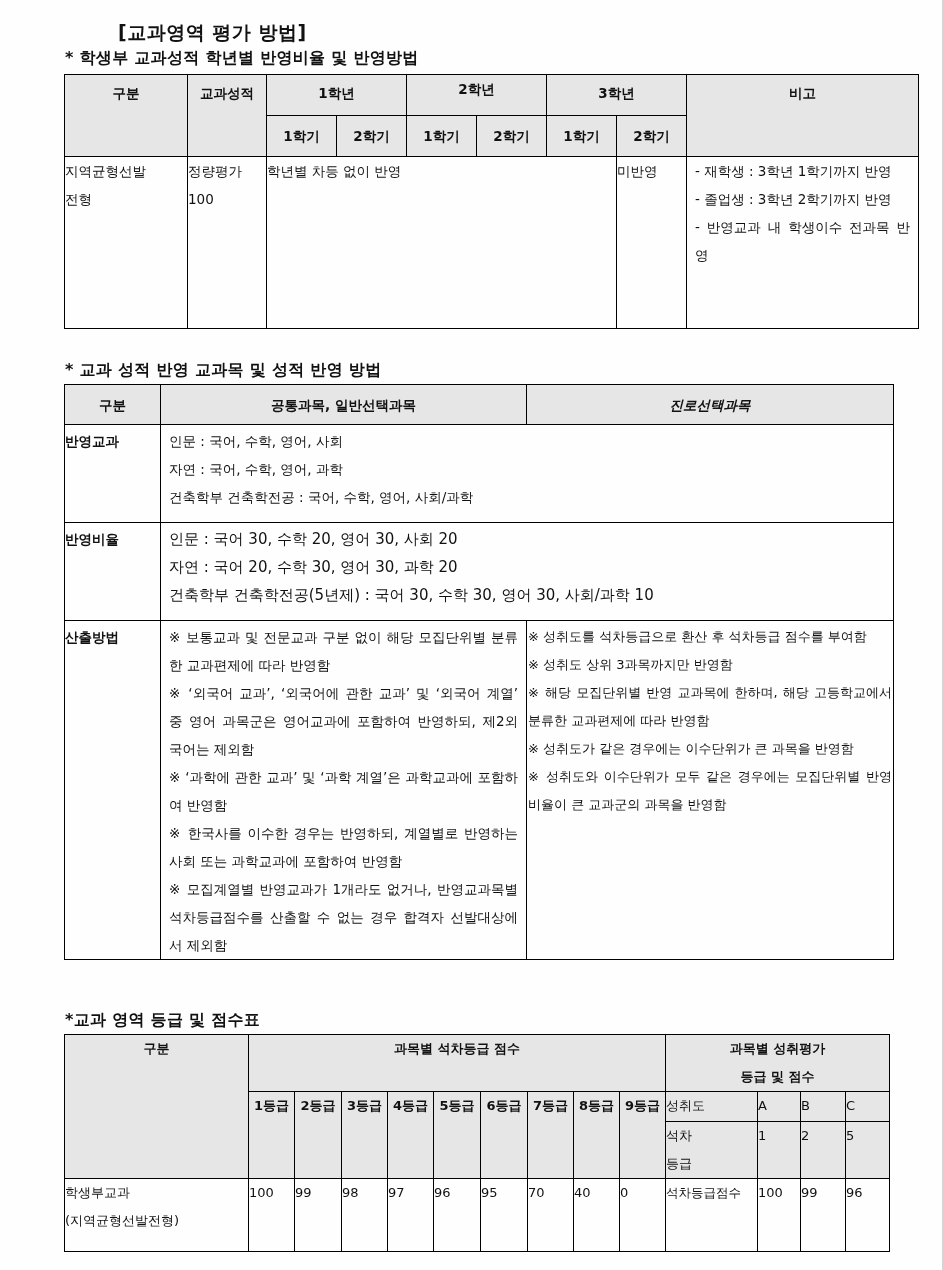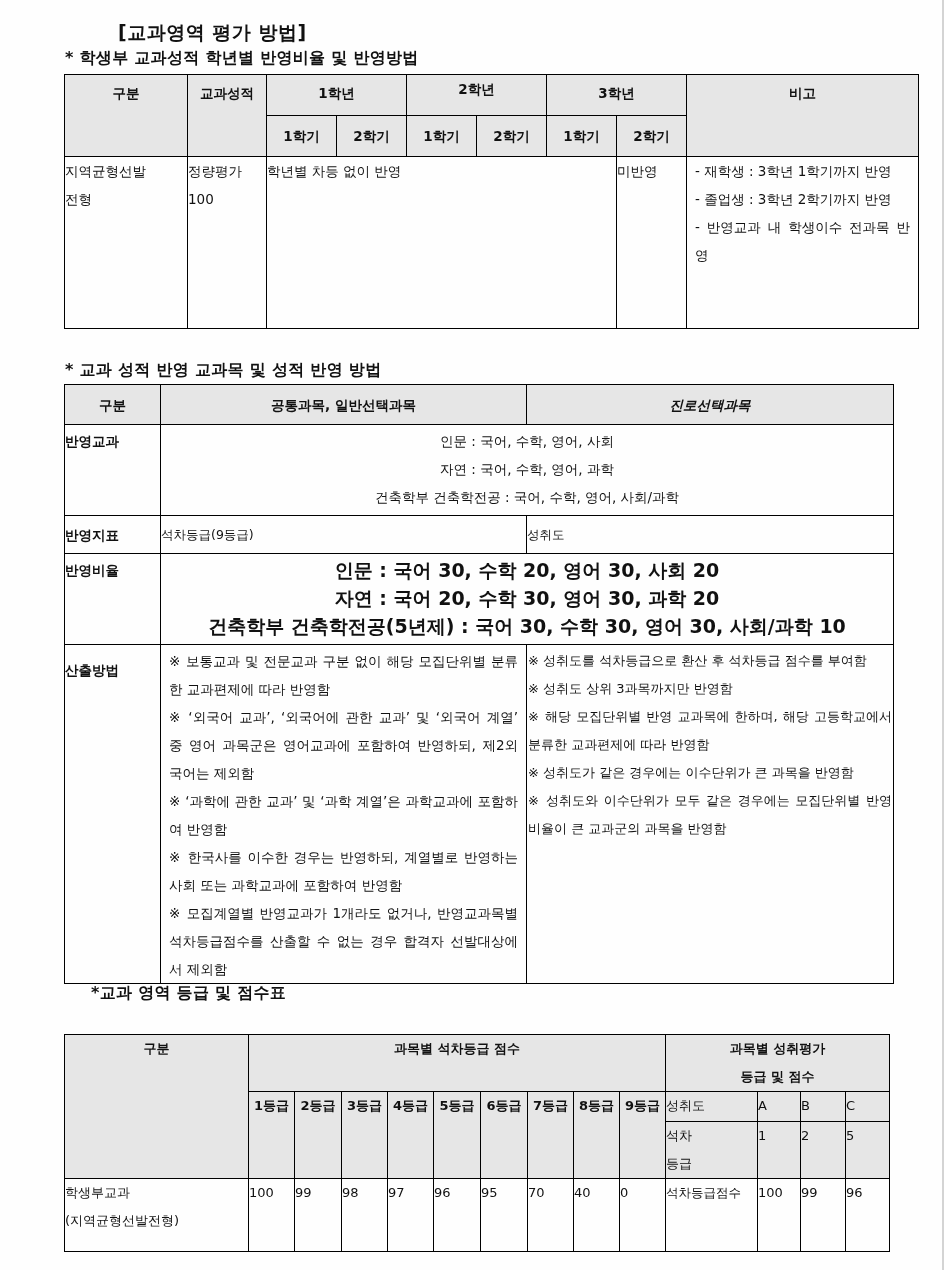--- a/index.html
+++ b/index.html
@@ -9,21 +9,21 @@
   }
   .scrollbar { position: absolute; right: 0; top: 0; width: 2px; height: 1270px; background: #d4d4d4; }
   .h1 { position: absolute; left: 75px; top: 20px; font-size: 19px; font-weight: bold; letter-spacing: 0.5px; margin-left: 43px; }
   .h2 { position: absolute; left: 65px; font-size: 16px; font-weight: bold; letter-spacing: 0.3px; }
   table { position: absolute; border-collapse: collapse; table-layout: fixed; font-size: 13.5px; }
   td, th { border: 1.5px solid #000; padding: 0; vertical-align: top; line-height: 28px; }
   th { background: #e6e6e6; font-weight: bold; text-align: center; }
   .c { text-align: left; }
   .b { font-weight: bold; }
   .pad { padding: 0 8px; text-align: justify; margin-top: 20px; }
-  .padl { padding: 4px 8px; text-align: center; }
+  .padl { padding: 11px 8px; }
   .gray { background: #e6e6e6; }
   .narrow { padding: 0 1px; text-align: justify; }
 </style>
 </head>
 <body>
 
 <div class="scrollbar"></div>
 
 <div class="h1">[교과영역 평가 방법]</div>
 <div class="h2" style="top:48px;">* 학생부 교과성적 학년별 반영비율 및 반영방법</div>
@@ -92,54 +92,49 @@
     <th style="vertical-align:middle;font-style:italic;">진로선택과목</th>
   </tr>
   <tr style="height:88px">
     <td class="c b" style="padding-top:2px;">반영교과</td>
     <td colspan="2" class="padl" style="padding-top:2px;">
       <div>인문 : 국어, 수학, 영어, 사회</div>
       <div>자연 : 국어, 수학, 영어, 과학</div>
       <div>건축학부 건축학전공 : 국어, 수학, 영어, 사회/과학</div>
     </td>
   </tr>
-  <tr style="height:38px">
-    <td class="c b" style="vertical-align:middle;">반영지표</td>
-    <td class="c" style="vertical-align:middle; font-size:12.5px;">석차등급(9등급)</td>
-    <td class="c" style="vertical-align:middle; font-size:12.5px;">성취도</td>
-  </tr>
   <tr style="height:90px">
     <td class="c b" style="padding-top:2px;margin-left:20px;">반영비율</td>
-    <td colspan="2" class="padl" style="padding-top:2px; font-size:19px;font-weight:bold;">
+    <td colspan="2" class="padl" style="padding-top:2px; font-size:15px;">
       <div>인문 : 국어 30, 수학 20, 영어 30, 사회 20</div>
       <div>자연 : 국어 20, 수학 30, 영어 30, 과학 20</div>
       <div>건축학부 건축학전공(5년제) : 국어 30, 수학 30, 영어 30, 사회/과학 10</div>
     </td>
   </tr>
   <tr style="height:337px">
-    <td class="c b" style="padding-top:11px;">산출방법</td>
+    <td class="c b" style="padding-top:2px;">산출방법</td>
     <td class="pad" style="padding-top:2px;">
       <div>※ 보통교과 및 전문교과 구분 없이 해당 모집단위별 분류한 교과편제에 따라 반영함</div>
       <div>※ ‘외국어 교과’, ‘외국어에 관한 교과’ 및 ‘외국어 계열’ 중 영어 과목군은 영어교과에 포함하여 반영하되, 제2외국어는 제외함</div>
       <div>※ ‘과학에 관한 교과’ 및 ‘과학 계열’은 과학교과에 포함하여 반영함</div>
       <div>※ 한국사를 이수한 경우는 반영하되, 계열별로 반영하는 사회 또는 과학교과에 포함하여 반영함</div>
       <div>※ 모집계열별 반영교과가 1개라도 없거나, 반영교과목별 석차등급점수를 산출할 수 없는 경우 합격자 선발대상에서 제외함</div>
     </td>
     <td class="narrow" style="padding-top:2px; font-size:13px;">
       <div>※ 성취도를 석차등급으로 환산 후 석차등급 점수를 부여함</div>
       <div>※ 성취도 상위 3과목까지만 반영함</div>
       <div>※ 해당 모집단위별 반영 교과목에 한하며, 해당 고등학교에서 분류한 교과편제에 따라 반영함</div>
       <div>※ 성취도가 같은 경우에는 이수단위가 큰 과목을 반영함</div>
       <div>※ 성취도와 이수단위가 모두 같은 경우에는 모집단위별 반영비율이 큰 교과군의 과목을 반영함</div>
     </td>
   </tr>
 </tbody>
   </table>
 
-<div class="h2" style="top:983px;margin-left:26px;">*교과 영역 등급 및 점수표</div>
+<div class="h2" style="top:1010px;">*교과 영역 등급 및 점수표</div>
 
 <table style="left:64px; top:1034px; width:825px; font-size:13px;">
   <colgroup>
     <col style="width:184px">
     <col style="width:46px">
       <col style="width:47px">
       <col style="width:46px">
       <col style="width:46px">
       <col style="width:47px">
       <col style="width:47px">

